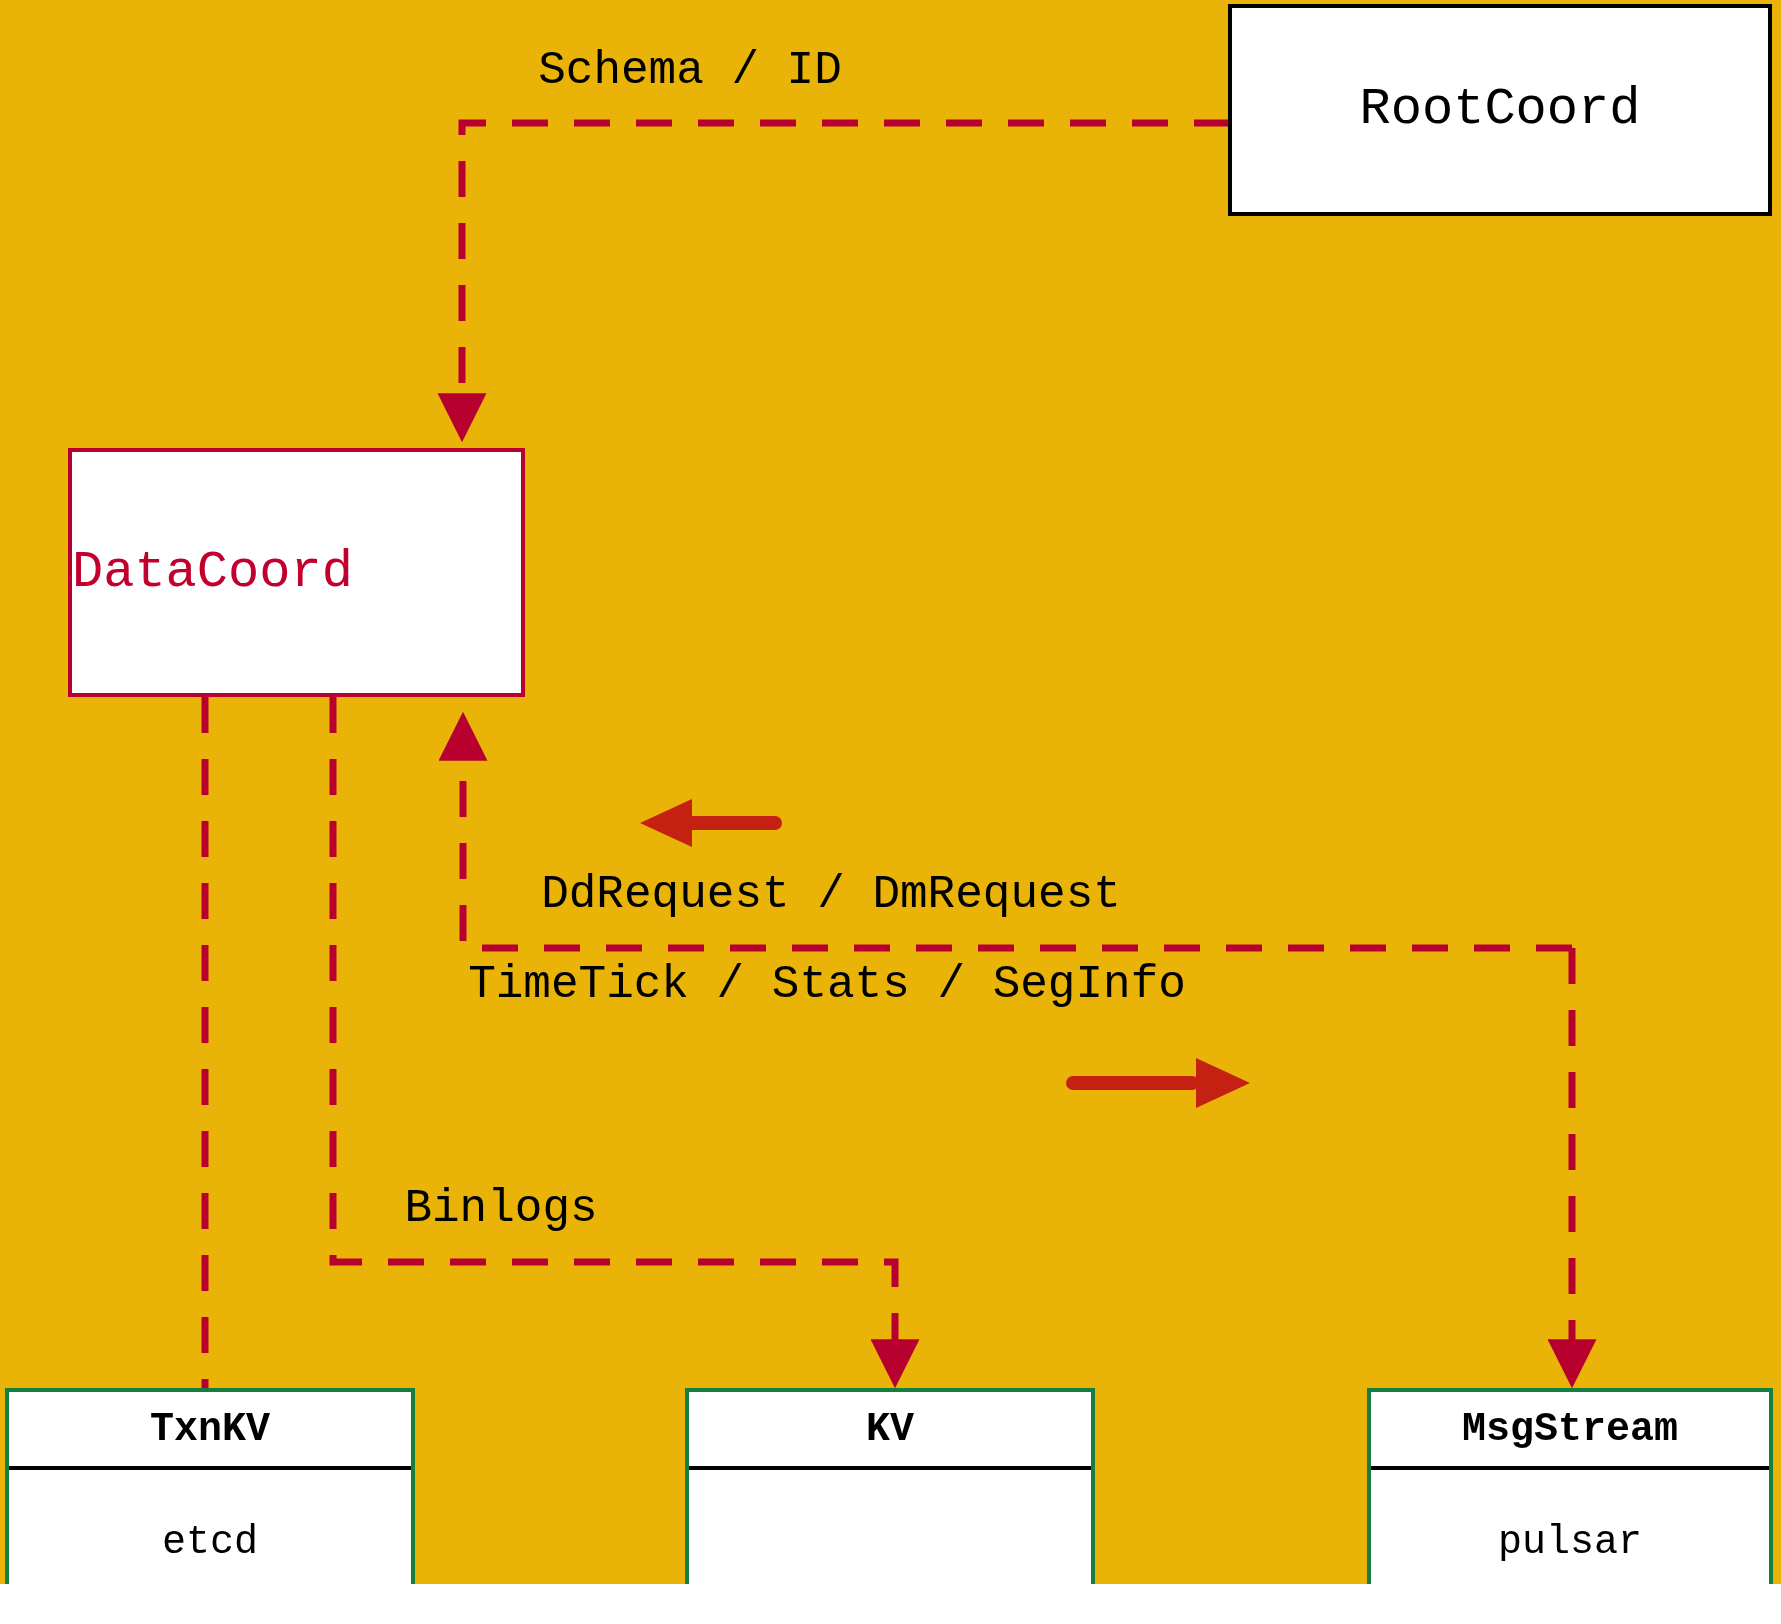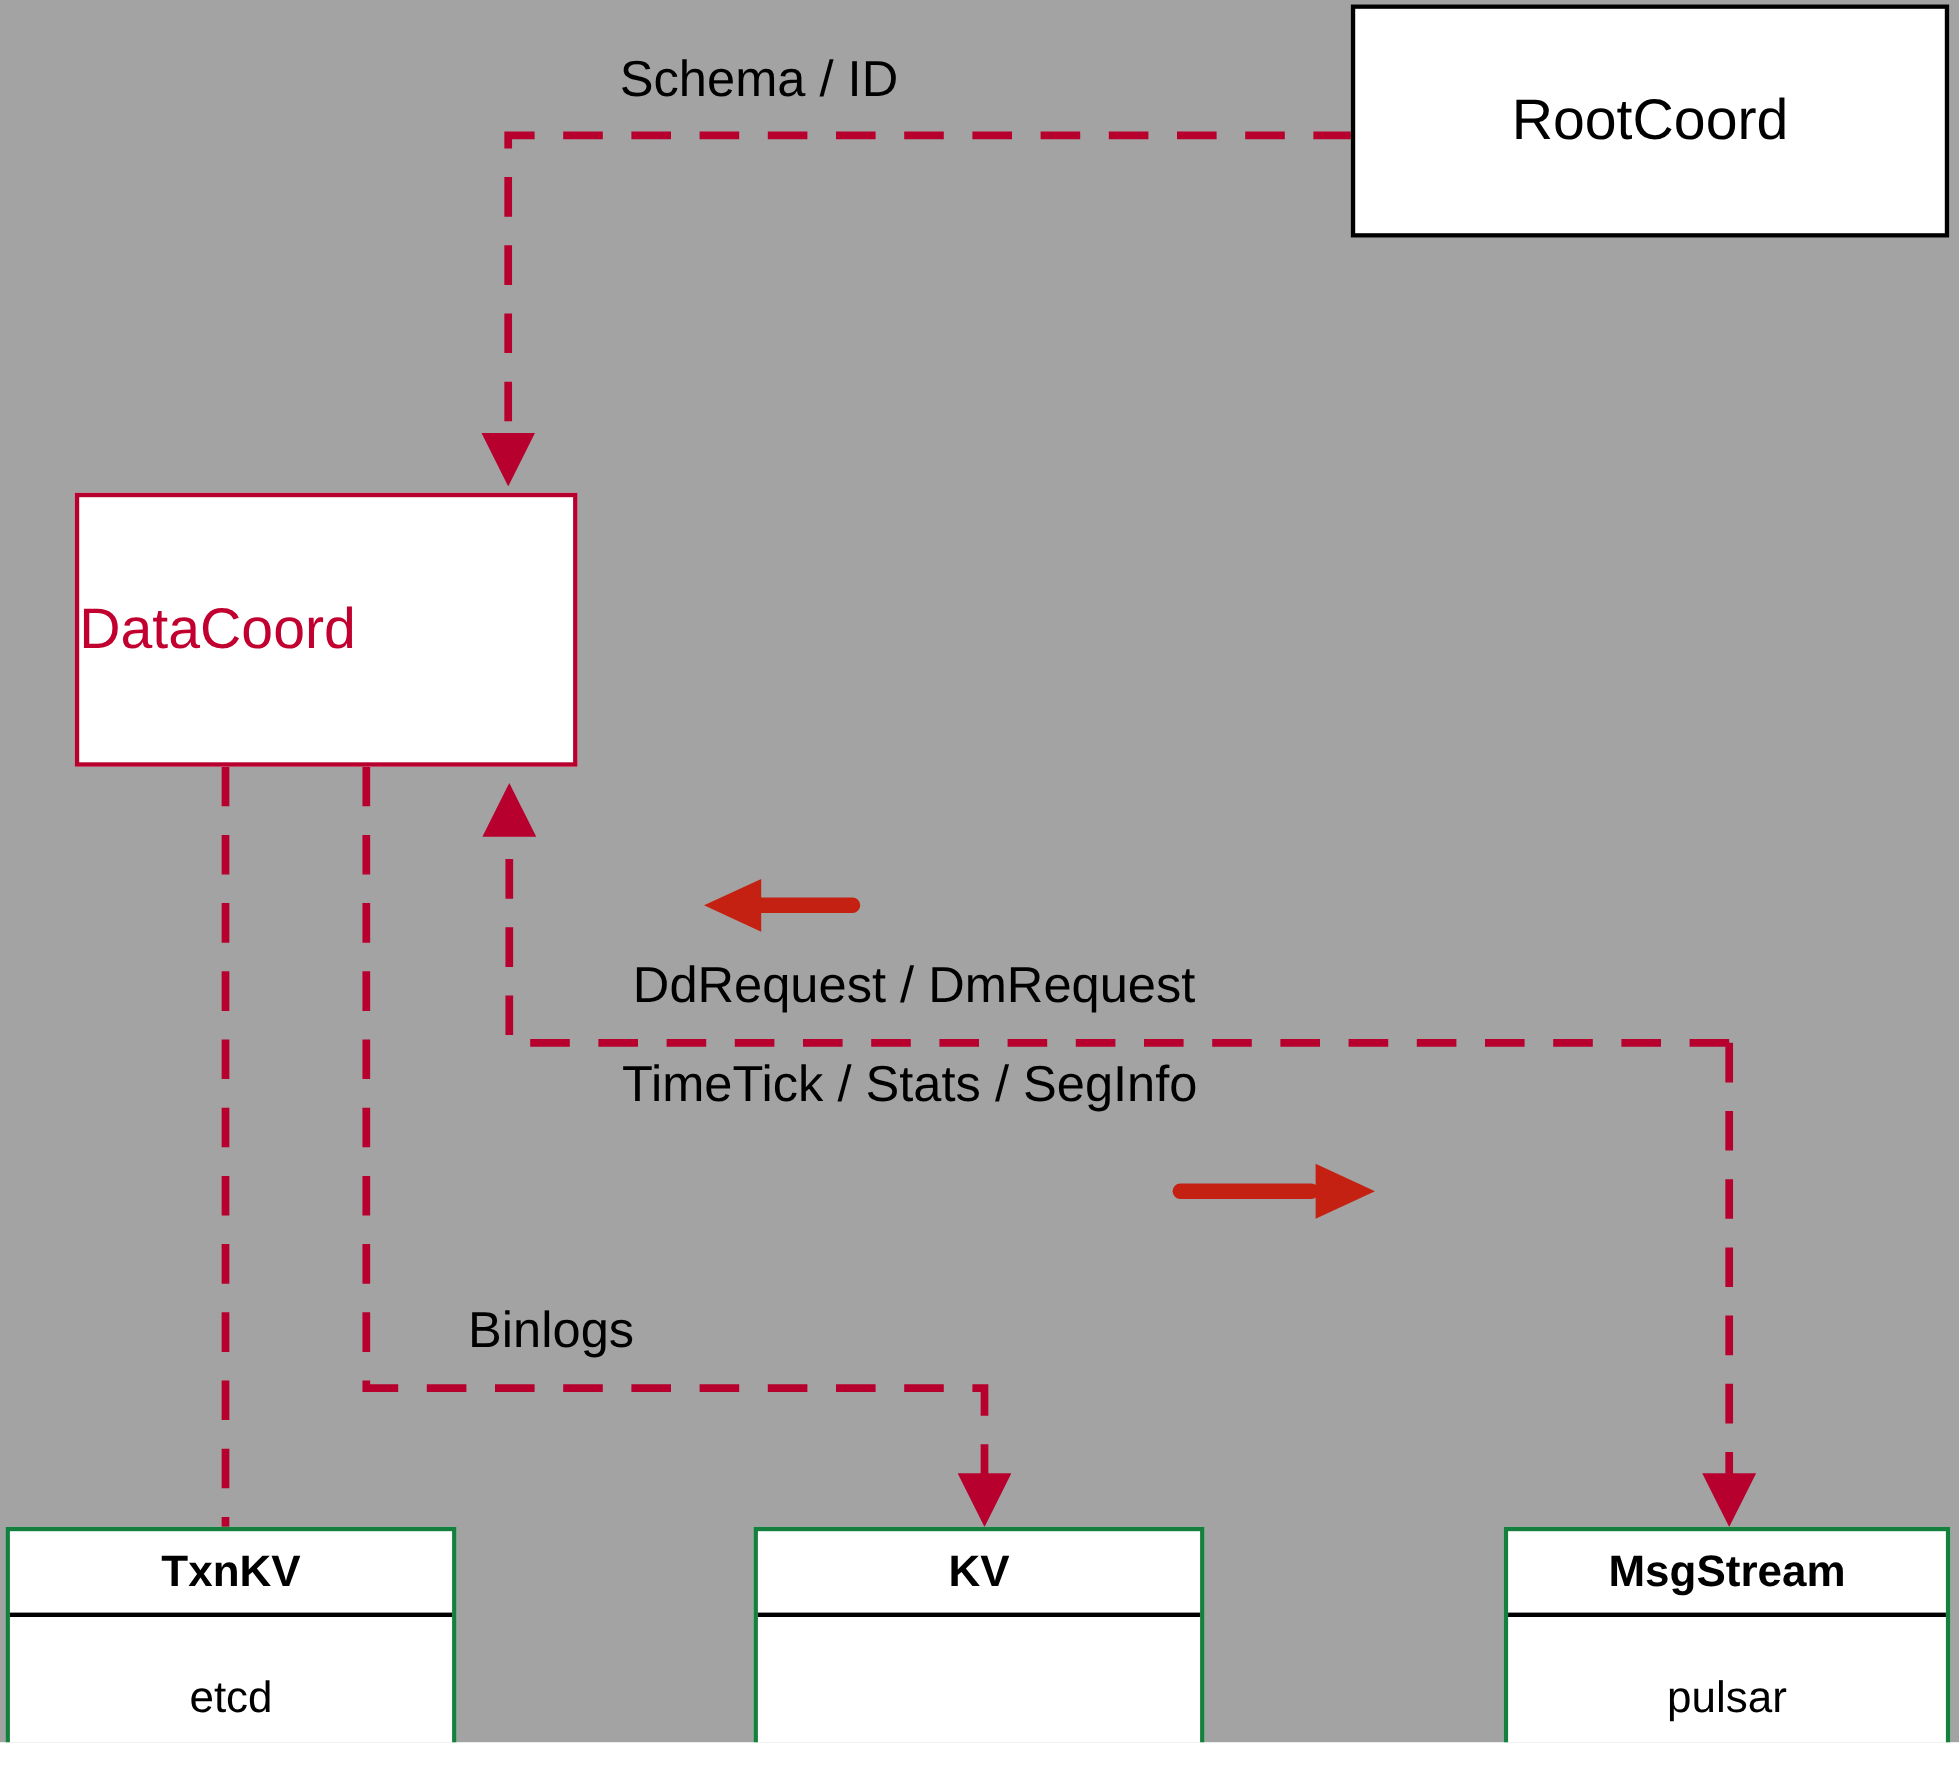--- a/index.html
+++ b/index.html
@@ -7,22 +7,23 @@
     padding: 0;
     background: #ffffff;
   }
   body {
     font-family: "Liberation Sans", sans-serif;
   }
   #diagram-root {
     position: relative;
     width: 1781px;
     height: 1584px;
-    background: #a3a3a3;
+    background: #eab308;
     overflow: hidden;
+    font-family: Liberation Mono, monospace;
   }
   #diagram-svg {
     position: absolute;
     top: 0;
     left: 0;
     width: 1781px;
     height: 1624px;
   }
 
   

